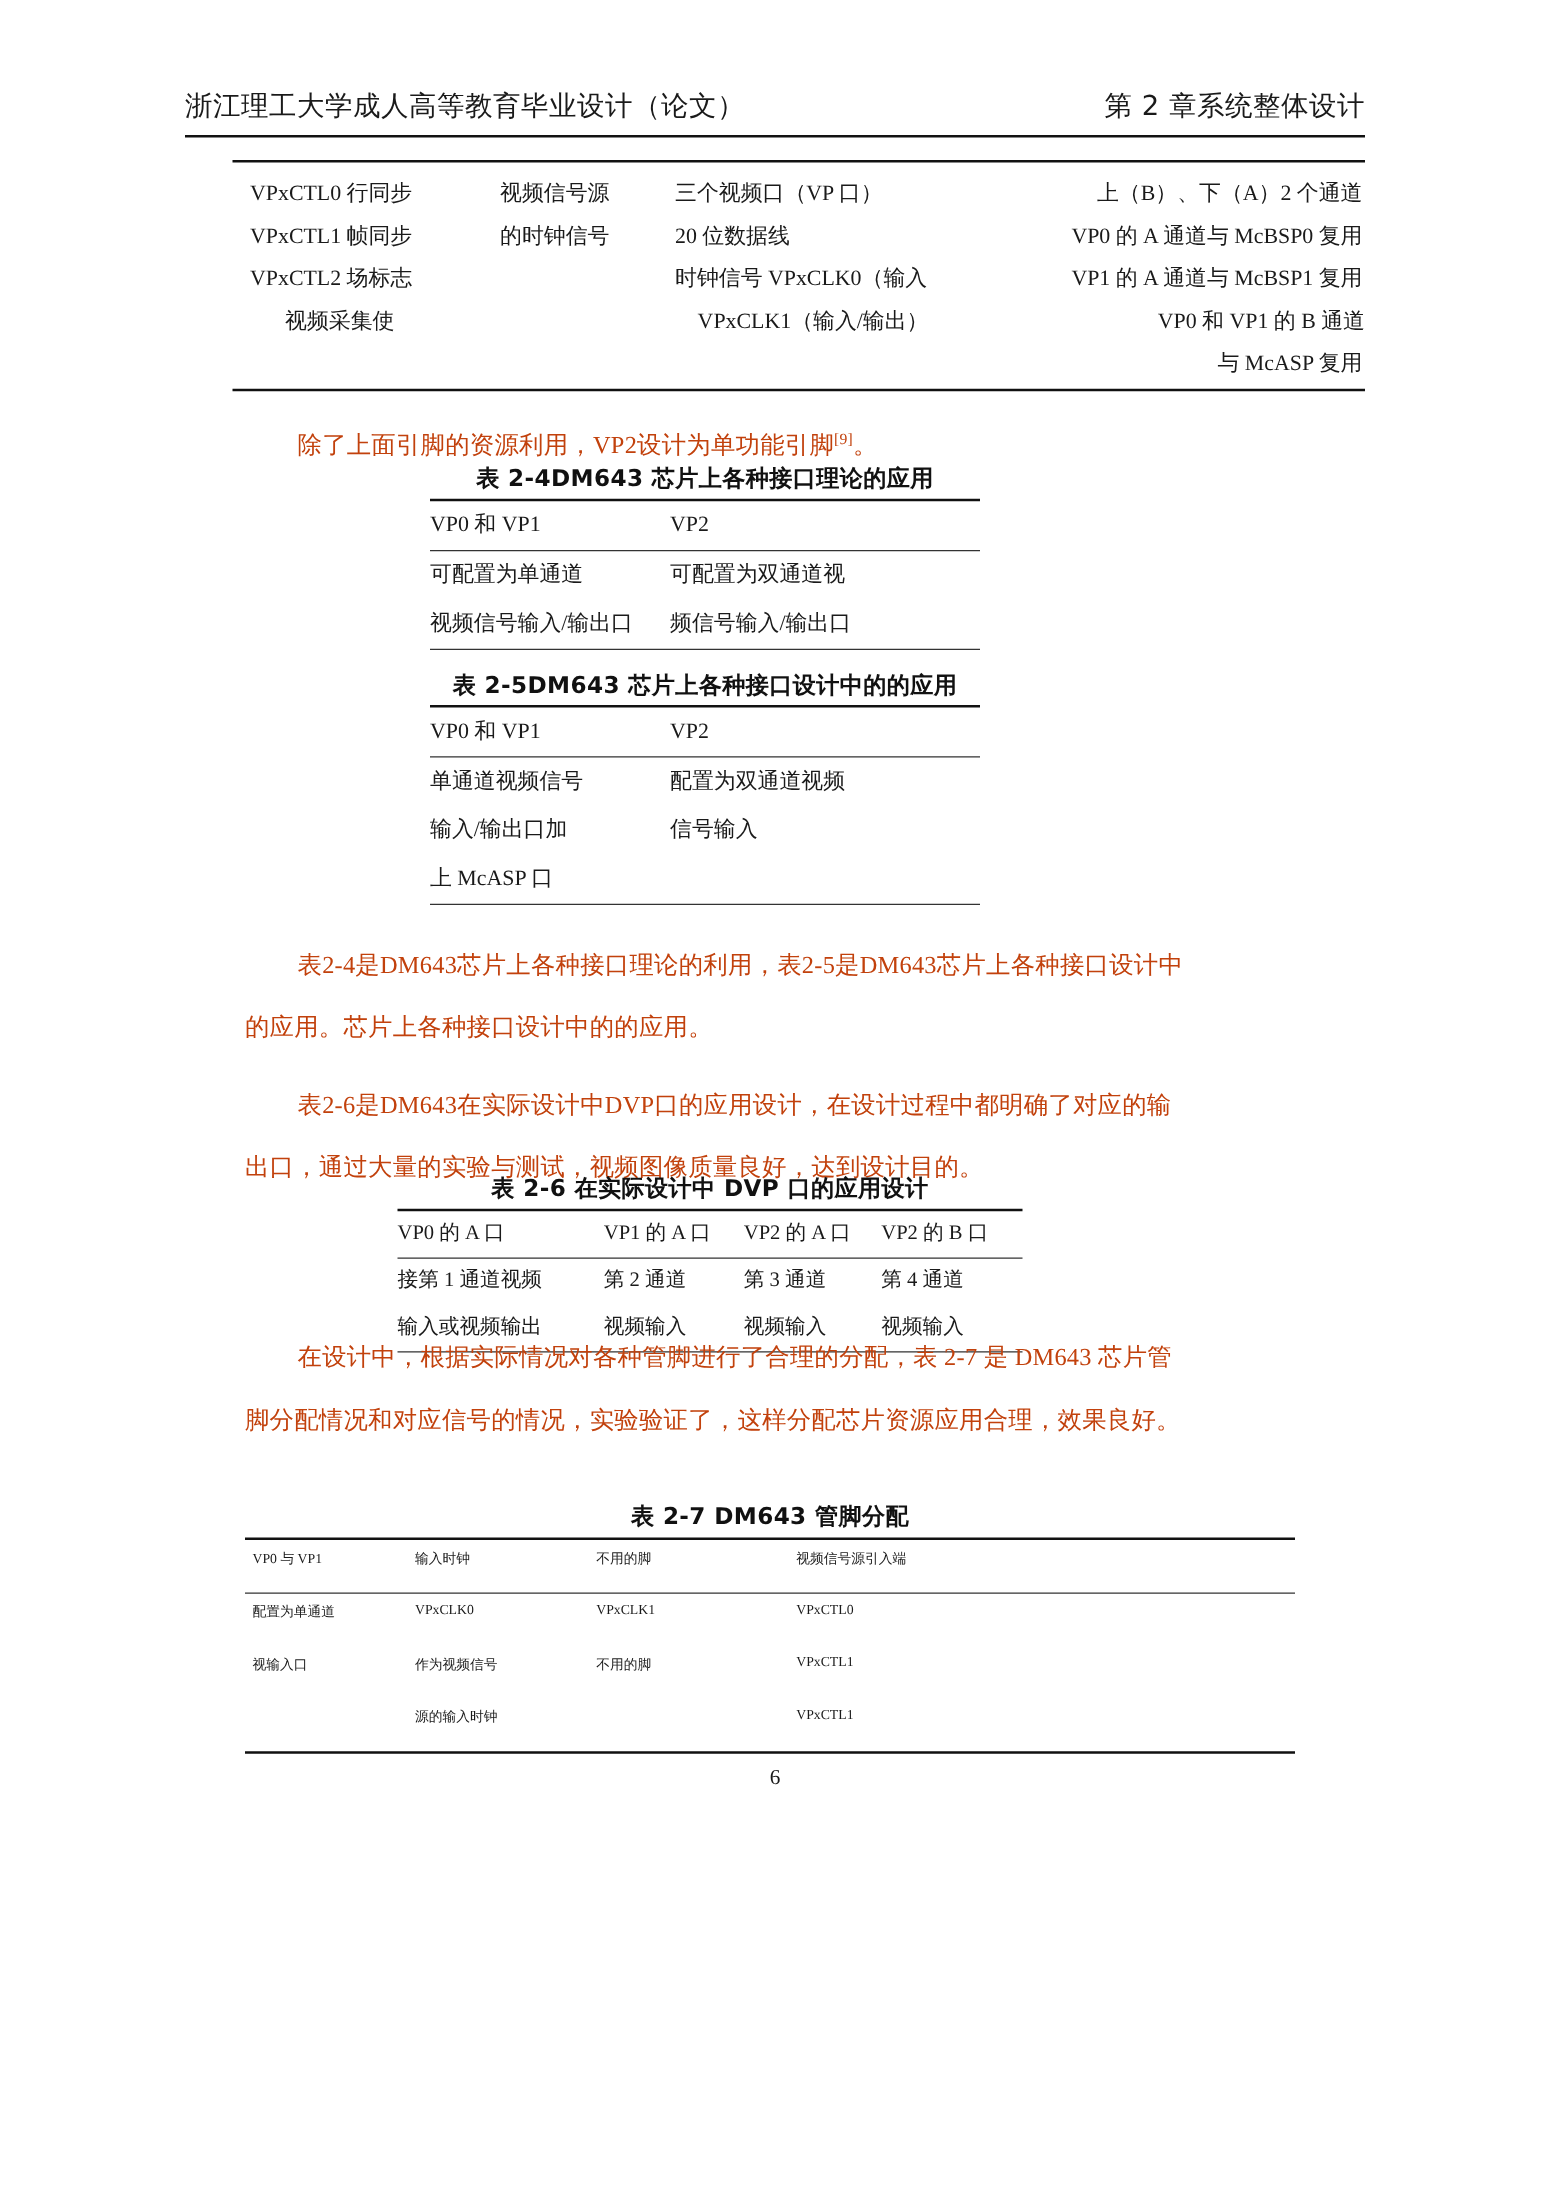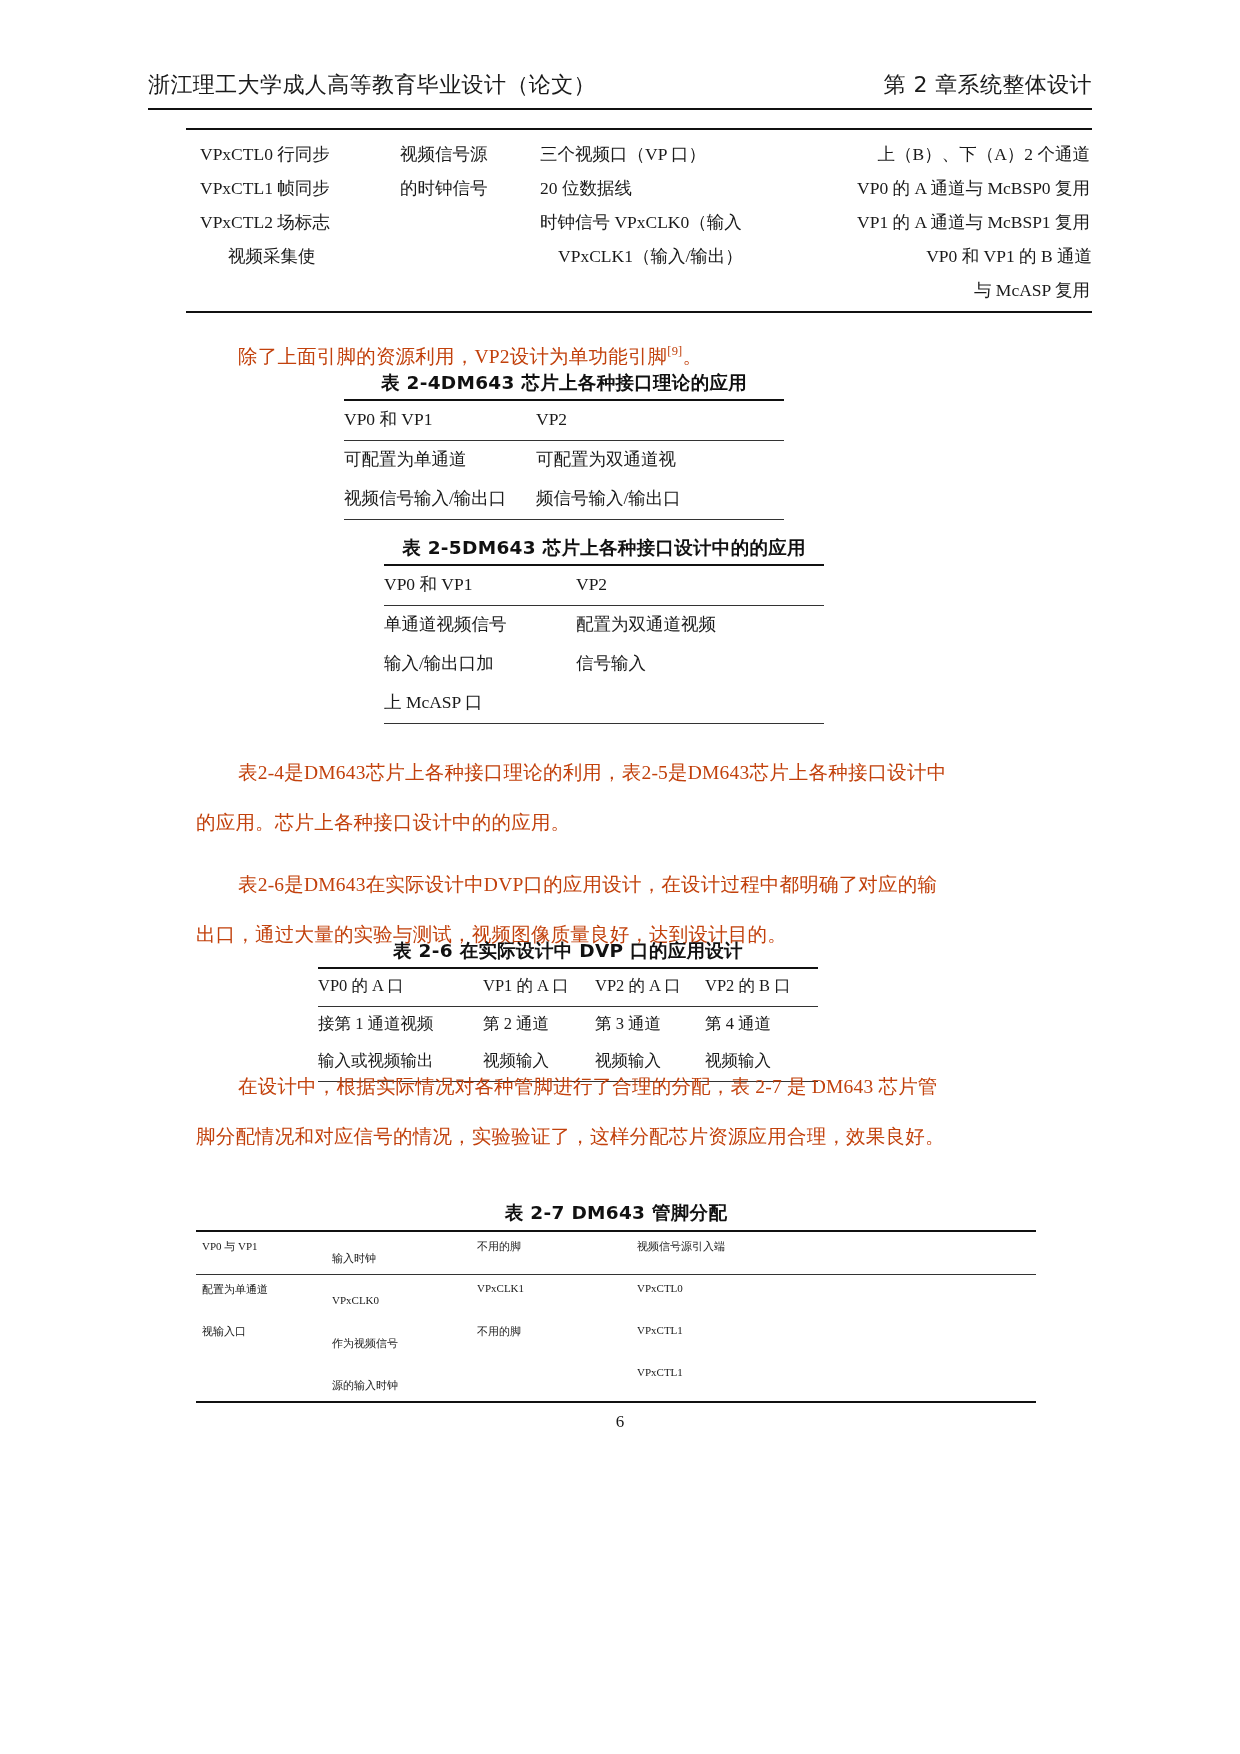--- a/index.html
+++ b/index.html
@@ -93,21 +93,21 @@
   #table-24 { position: absolute; top: 370px; left: 344px; width: 440px; }
   #table-24 .cap { width: 440px; }
   #table-24 .line-a { border-top: 2.4px solid #111; width: 440px; margin-top: 4px; }
   #table-24 .line-b { border-top: 1.3px solid #333; width: 440px; }
   #table-24 .line-c { border-top: 1.3px solid #333; width: 440px; }
   #table-24 .row { display: flex; font-size: 17.5px; height: 33px; align-items: baseline; padding-top: 6px; }
   #table-24 .c1 { width: 192px; }
   #table-24 .c2 { width: 240px; }
 
   
-  #table-25 { position: absolute; top: 535px; left: 344px; width: 440px; margin-left: 40px; }
+  #table-25 { position: absolute; top: 535px; left: 344px; width: 440px; }
   #table-25 .cap { width: 440px; }
   #table-25 .line-a { border-top: 2.4px solid #111; width: 440px; margin-top: 4px; }
   #table-25 .line-b { border-top: 1.3px solid #333; width: 440px; }
   #table-25 .line-c { border-top: 1.3px solid #333; width: 440px; }
   #table-25 .row { display: flex; font-size: 17.5px; height: 33px; align-items: baseline; padding-top: 6px; }
   #table-25 .c1 { width: 192px; }
   #table-25 .c2 { width: 240px; }
 
   
   #table-26 { position: absolute; top: 938px; left: 318px; width: 500px; }
@@ -122,21 +122,21 @@
   #table-26 .c4 { width: 110px; }
 
   
   #table-27 { position: absolute; top: 1200px; left: 196px; width: 840px; }
   #table-27 .cap { width: 840px; }
   #table-27 .line-a { border-top: 2.4px solid #111; width: 840px; margin-top: 5px; }
   #table-27 .line-b { border-top: 1.3px solid #333; width: 840px; }
   #table-27 .line-c { border-top: 2.0px solid #111; width: 840px; }
   #table-27 .row { display: flex; font-size: 11px; height: 35px; align-items: flex-start; padding-top: 7px; }
   #table-27 .c1 { width: 130px; padding-left: 6px; }
-  #table-27 .c2 { width: 145px; margin-top: 12px; }
+  #table-27 .c2 { width: 145px; }
   #table-27 .c3 { width: 160px; }
   #table-27 .c4 { width: 250px; }
 
   
   .pagenum {
     position: absolute;
     top: 1412px;
     left: 0;
     width: 1240px;
     text-align: center;

